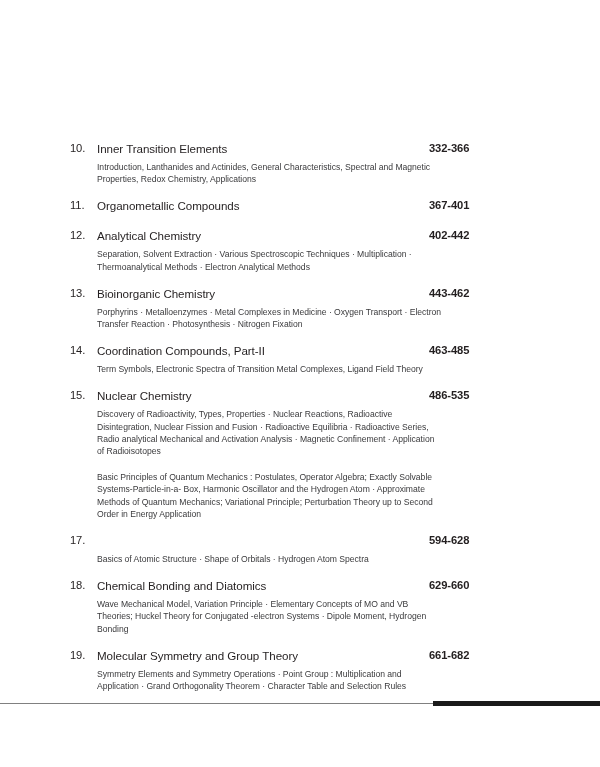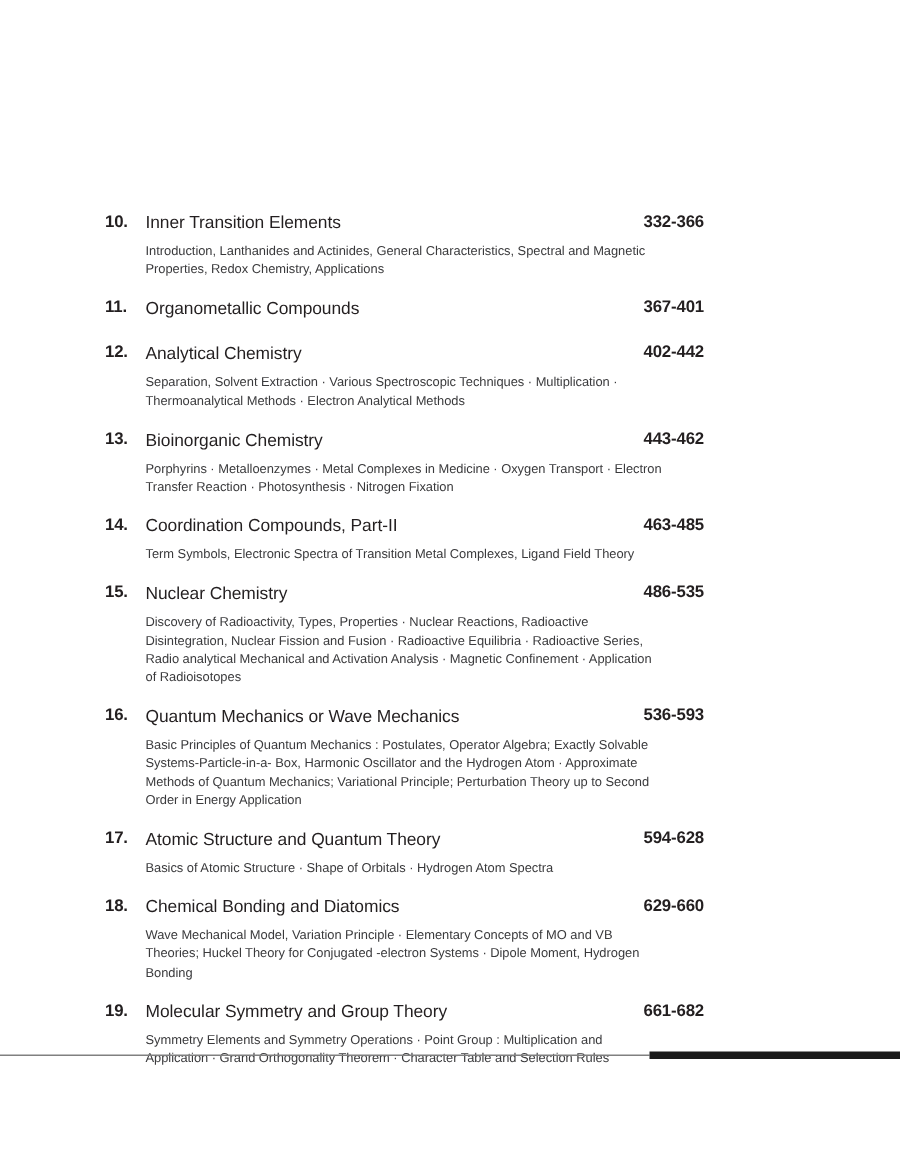--- a/index.html
+++ b/index.html
@@ -45,21 +45,21 @@
     height: 16px;
   }
 
   .entry-number {
     position: absolute;
     left: 0;
     top: 0;
     width: 24px;
     text-align: left;
     font-size: 11.2px;
-    font-weight: bold;
+    font-weight: normal;
     color: #231f20;
     letter-spacing: -0.1px;
   }
 
   .entry-title {
     position: absolute;
     left: 27px;
     top: 0;
     font-size: 11.6px;
     font-weight: normal;
@@ -161,31 +161,25 @@
       </div>
       <div class="toc-entry">
         <div class="entry-head">
           <span class="entry-number">15.</span>
           <span class="entry-title">Nuclear Chemistry</span>
           <span class="entry-pages">486-535</span>
         </div>
         <div class="entry-desc">Discovery of Radioactivity, Types, Properties · Nuclear Reactions, Radioactive Disintegration, Nuclear Fission and Fusion · Radioactive Equilibria · Radioactive Series, Radio analytical Mechanical and Activation Analysis · Magnetic Confinement · Application of Radioisotopes</div>
       </div>
       <div class="toc-entry">
-        <div class="entry-head">
-          <span class="entry-number">16.</span>
-          <span class="entry-title">Quantum Mechanics or Wave Mechanics</span>
-          <span class="entry-pages">536-593</span>
-        </div>
         <div class="entry-desc">Basic Principles of Quantum Mechanics : Postulates, Operator Algebra; Exactly Solvable Systems-Particle-in-a- Box, Harmonic Oscillator and the Hydrogen Atom · Approximate Methods of Quantum Mechanics; Variational Principle; Perturbation Theory up to Second Order in Energy Application</div>
       </div>
       <div class="toc-entry">
         <div class="entry-head">
           <span class="entry-number">17.</span>
-          <span class="entry-title">Atomic Structure and Quantum Theory</span>
           <span class="entry-pages">594-628</span>
         </div>
         <div class="entry-desc">Basics of Atomic Structure · Shape of Orbitals · Hydrogen Atom Spectra</div>
       </div>
       <div class="toc-entry">
         <div class="entry-head">
           <span class="entry-number">18.</span>
           <span class="entry-title">Chemical Bonding and Diatomics</span>
           <span class="entry-pages">629-660</span>
         </div>

